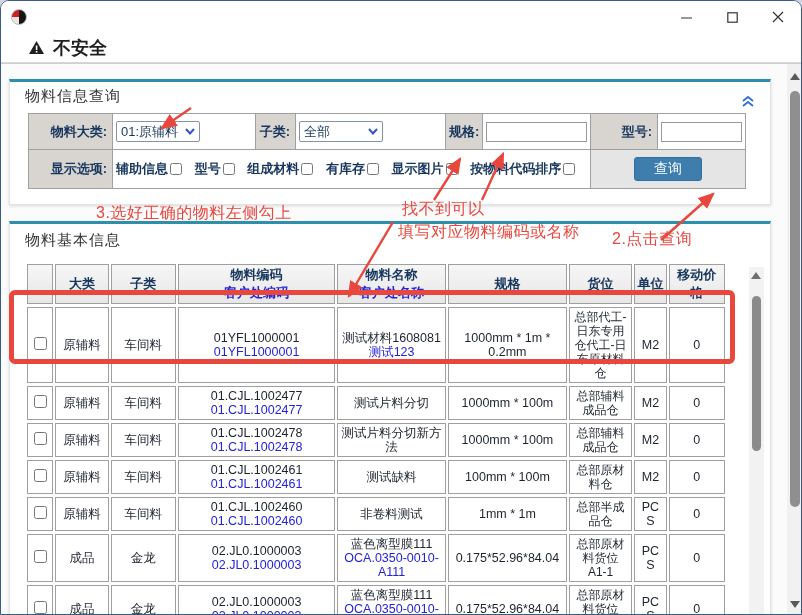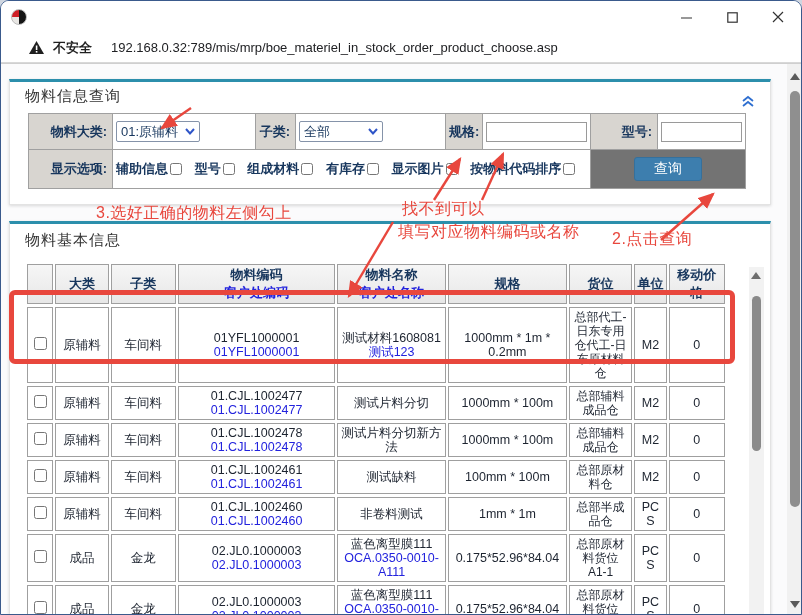--- a/index.html
+++ b/index.html
@@ -12,40 +12,40 @@
   
   .titlebar { height:32px; display:flex; align-items:center; padding-left:10px; background:#fff; }
   .favicon { width:16px; height:16px; border-radius:50%;
              background:conic-gradient(#151515 0 50%, #e9e7e4 50% 75%, #cf2027 75% 100%);
              border:1px solid #bbb; flex:0 0 16px; }
   .title-text { font-size:12px; color:#1b1b1b; margin-left:9px; white-space:nowrap; }
   .win-controls { margin-left:auto; display:flex; height:32px; }
   .wbtn { width:46px; height:32px; display:flex; align-items:center; justify-content:center; cursor:pointer; }
   .addressbar { height:30px; display:flex; align-items:center; padding-left:28px; gap:9px;
                 border-bottom:1px solid #d8d8d8; background:#fff; }
-  .sec-label { font-size:13px; font-weight:700; color:#1f1f1f; }
+  .sec-label { font-size:18px; font-weight:700; color:#1f1f1f; }
   .url-text { font-size:13px; color:#202124; margin-left:10px; }
 
   
   .page { position:relative; width:802px; height:553px; background:#fbfbfc; overflow:hidden;
           border-top:1px solid #cfcfcf; }
 
   .panel { position:absolute; background:#fff; border:1px solid #e3e3e3; border-top:3px solid #2c8fac;
            box-shadow:0 1px 3px rgba(0,0,0,.14); }
   .panel1 { left:8px; top:15px; width:762px; height:126px; padding:5px 15px; }
   .panel2 { left:8px; top:157px; width:762px; height:396px; padding:7px 15px; overflow:hidden; }
   .panel-title { font-size:15px; color:#333; font-weight:500; letter-spacing:1px; }
 
   .collapse-ic { position:absolute; right:15px; top:13px; width:14px; height:13px; cursor:pointer; }
 
   
   .qform { border-collapse:collapse; margin:7px 0 0 3px; table-layout:fixed; width:717px; }
   .qform td { border:1px solid #a0a0a0; height:27px; font-size:13px; padding:7px 3px; background:#fff; }
   .qform td.fl { background:#d8d5d0; color:#17365d; font-weight:700; text-align:right; padding-right:5px; white-space:nowrap; }
-  .qform td.gray { background:#737373; text-align:center;font-family:Liberation Serif, serif; }
+  .qform td.gray { background:#e5e5e5; text-align:center;font-family:Liberation Serif, serif; }
   .fselect { display:inline-flex; align-items:center; justify-content:space-between; width:84px; height:21px;
              border:1px solid #8593a9; border-radius:2px; background:#fff; color:#17365d; font-size:13px;
              padding:0 4px; cursor:pointer; }
   .tinput { height:20px; border:1px solid #9a9a9a; background:#fff; font-size:13px; padding:0 3px;
             font-family:inherit; }
   .w-full { width:100%; } .w-aux { width:106px; } .w-small { width:30px; }
   .opts { color:#17365d; font-weight:700; font-size:13px; white-space:nowrap; }
   .opt-item { display:inline-flex; align-items:center; margin-right:9px; }
   .opt-item input { width:12px; height:12px; margin-left:2px; }
   .btn-query { width:68px; height:24px; background:#3d7eae; border:1px solid #35709c; border-radius:3px;
@@ -110,21 +110,20 @@
     </div>
   </div>
 
   <div class="addressbar">
     <svg width="15" height="13">
       <path d="M7.5,0 L15,13 L0,13 Z" fill="#1f1f1f"></path>
       <rect x="6.8" y="4.5" width="1.6" height="4.5" fill="#fff"></rect>
       <rect x="6.8" y="10" width="1.6" height="1.6" fill="#fff"></rect>
     </svg>
     <span class="sec-label">不安全</span>
-    <span class="url-text">192.168.0.32:789/mis/mrp/boe_materiel_in_stock_order_product_choose.asp</span>
   </div>
 
   <div class="page">
 
     <div class="panel panel1">
       <div class="panel-title">物料信息查询</div>
       <svg class="collapse-ic" viewBox="0 0 14 13">
         <path d="M2,6 L7,2 L12,6" fill="none" stroke="#2f6fd0" stroke-width="1.8"></path>
         <path d="M2,11 L7,7 L12,11" fill="none" stroke="#2f6fd0" stroke-width="1.8"></path>
       </svg>

